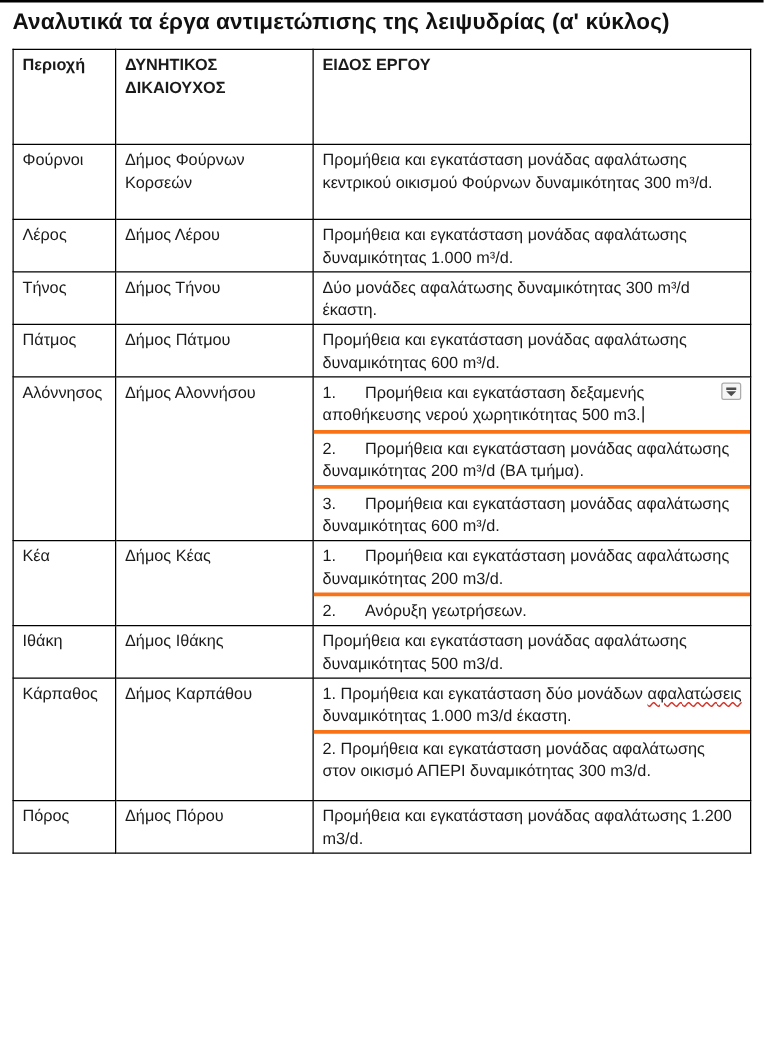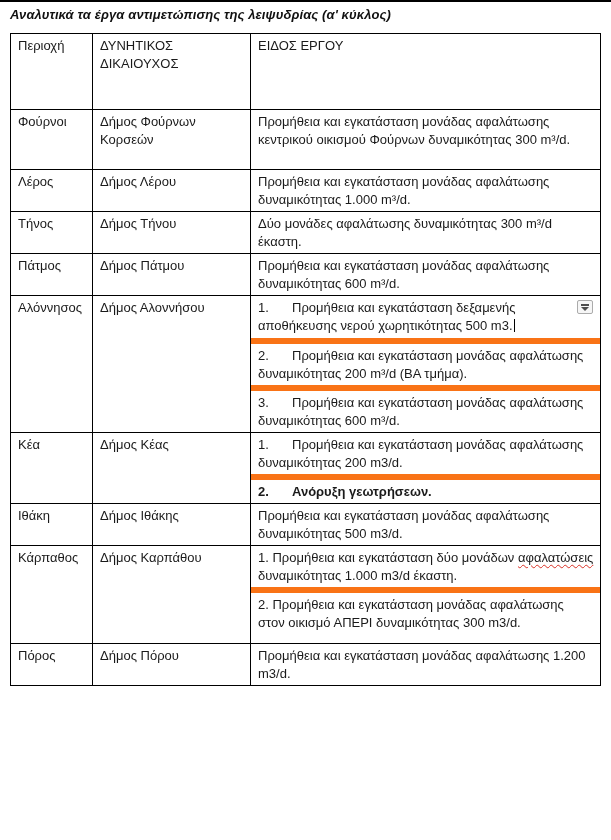--- a/index.html
+++ b/index.html
@@ -10,57 +10,56 @@
     color: #1a1a1a;
     overflow: hidden;
     position: relative;
   }
   .top-line {
     position: absolute; top: 0; left: 0;
     width: 611px; height: 2px; background: #000;
   }
   .doc-title {
     margin: 7px 0 0 10px;
-    font-size: 13px; font-weight: bold; color: #111;
+    font-size: 18px; font-weight: bold; color: #111;
     letter-spacing: 0.1px;
-    font-style: italic;
   }
   table.projects {
     border-collapse: collapse;
     table-layout: fixed;
     width: 590px;
     margin: 11px 0 0 10px;
     font-size: 13px;
     line-height: 18px;
   }
   col.c-region  { width: 82px; }
   col.c-benef   { width: 158px; }
   col.c-type    { width: 350px; }
   td, th {
     border: 1px solid #000;
     vertical-align: top;
     text-align: left;
     font-weight: normal;
   }
-  th { font-weight: normal; padding: 3px 6px 2px 7px; }
+  th { font-weight: bold; padding: 3px 6px 2px 7px; }
   td.cell { padding: 3px 6px 2px 7px; }
   tr.hdr th { height: 76px; }
   tr.h60 td { height: 60px; }
   tr.h40 td { height: 40px; }
   tr.h38 td { height: 38px; }
   td.projcell { padding: 0; }
   .proj {
     padding: 3px 6px 2px 7px;
     position: relative;
   }
-  .proj + .proj { border-top: 6px solid #f97316; }
+  .proj + .proj { border-top: 3px solid #f97316; }
   .mh42 { min-height: 42px; }
   .mh40 { min-height: 40px; }
   .mh39 { min-height: 39px; }
-  .mh22 { min-height: 22px; font-weight: bold; }
+  .mh22 { min-height: 22px; }
   .mh56 { min-height: 56px; }
   .num {
     display: inline-block;
     width: 34px;
   }
   .misspelled {
     text-decoration-line: underline;
     text-decoration-style: wavy;
     text-decoration-color: #d93025;
     text-decoration-thickness: 1px;

